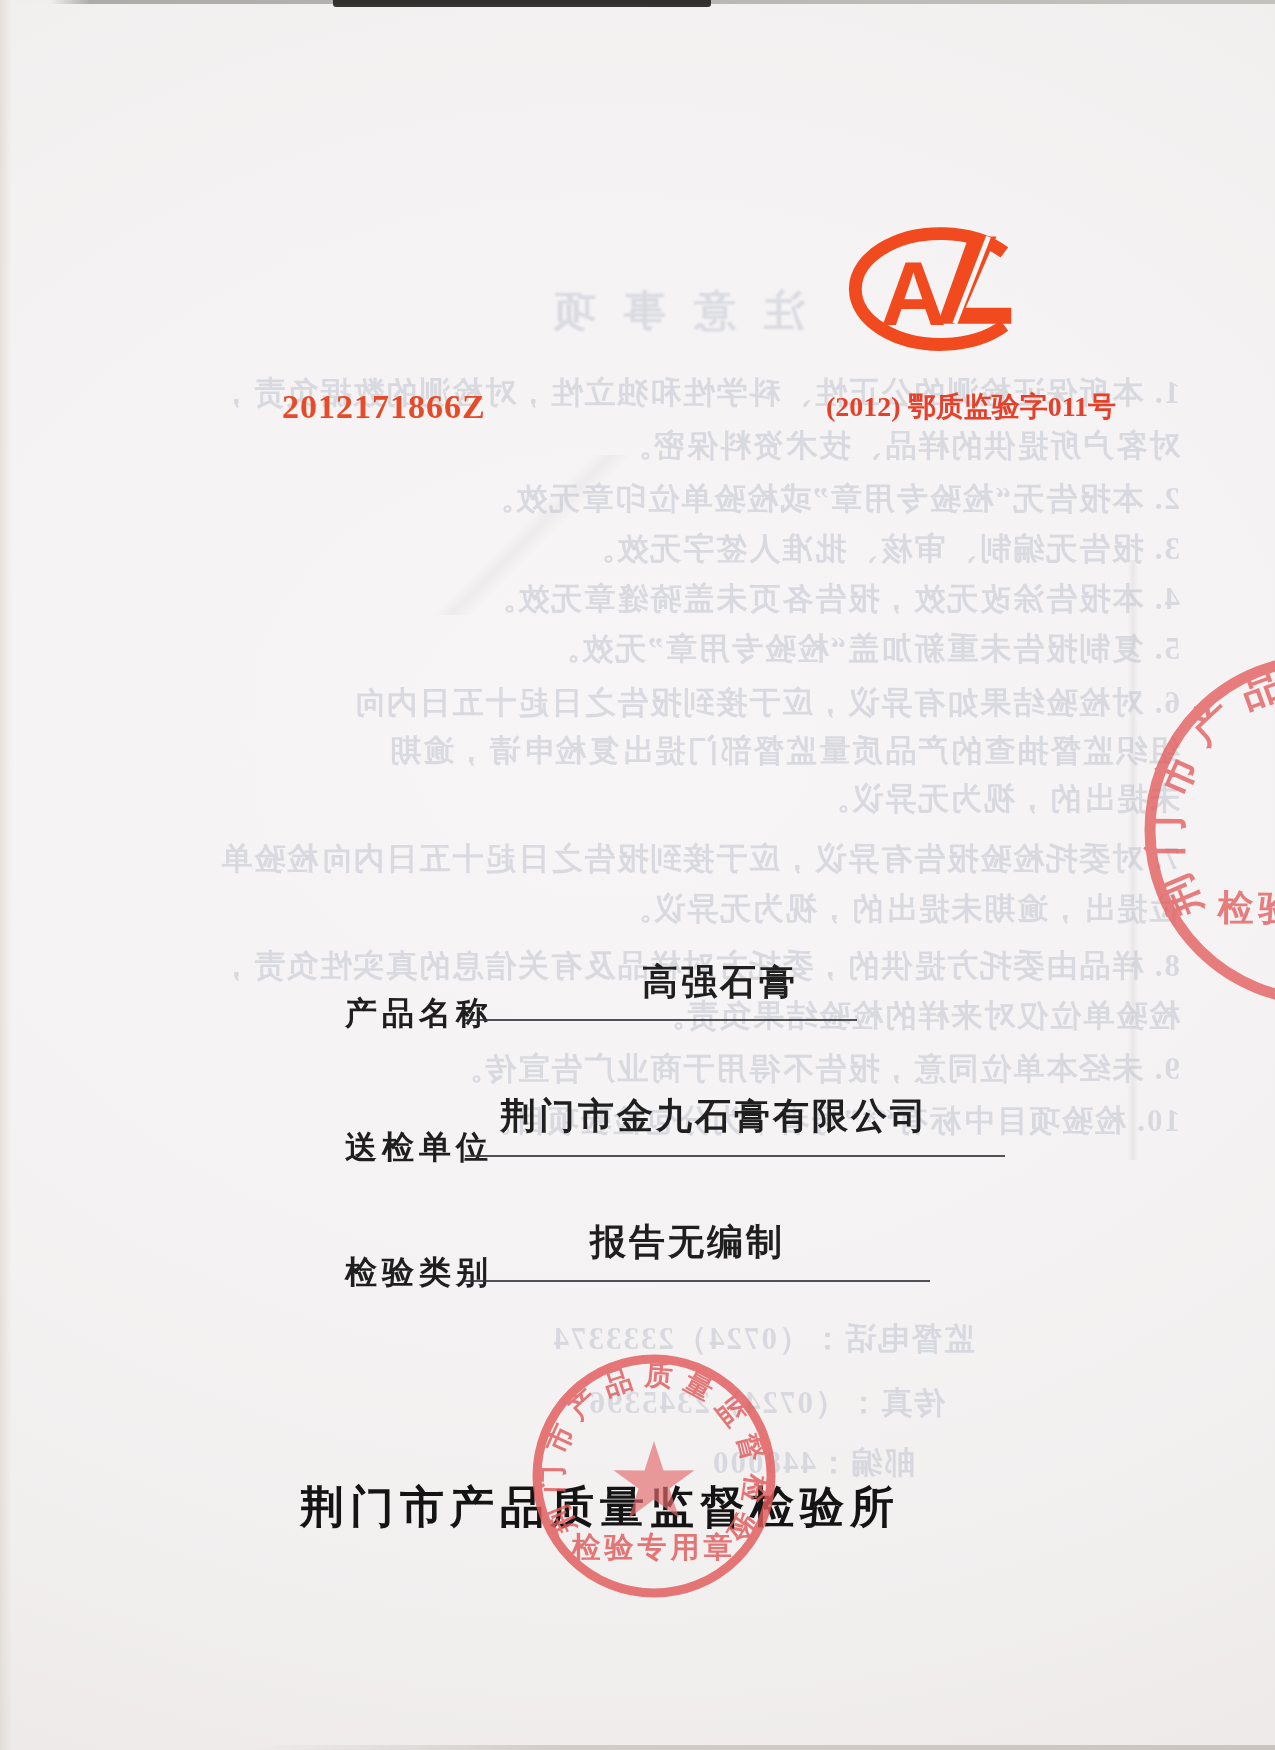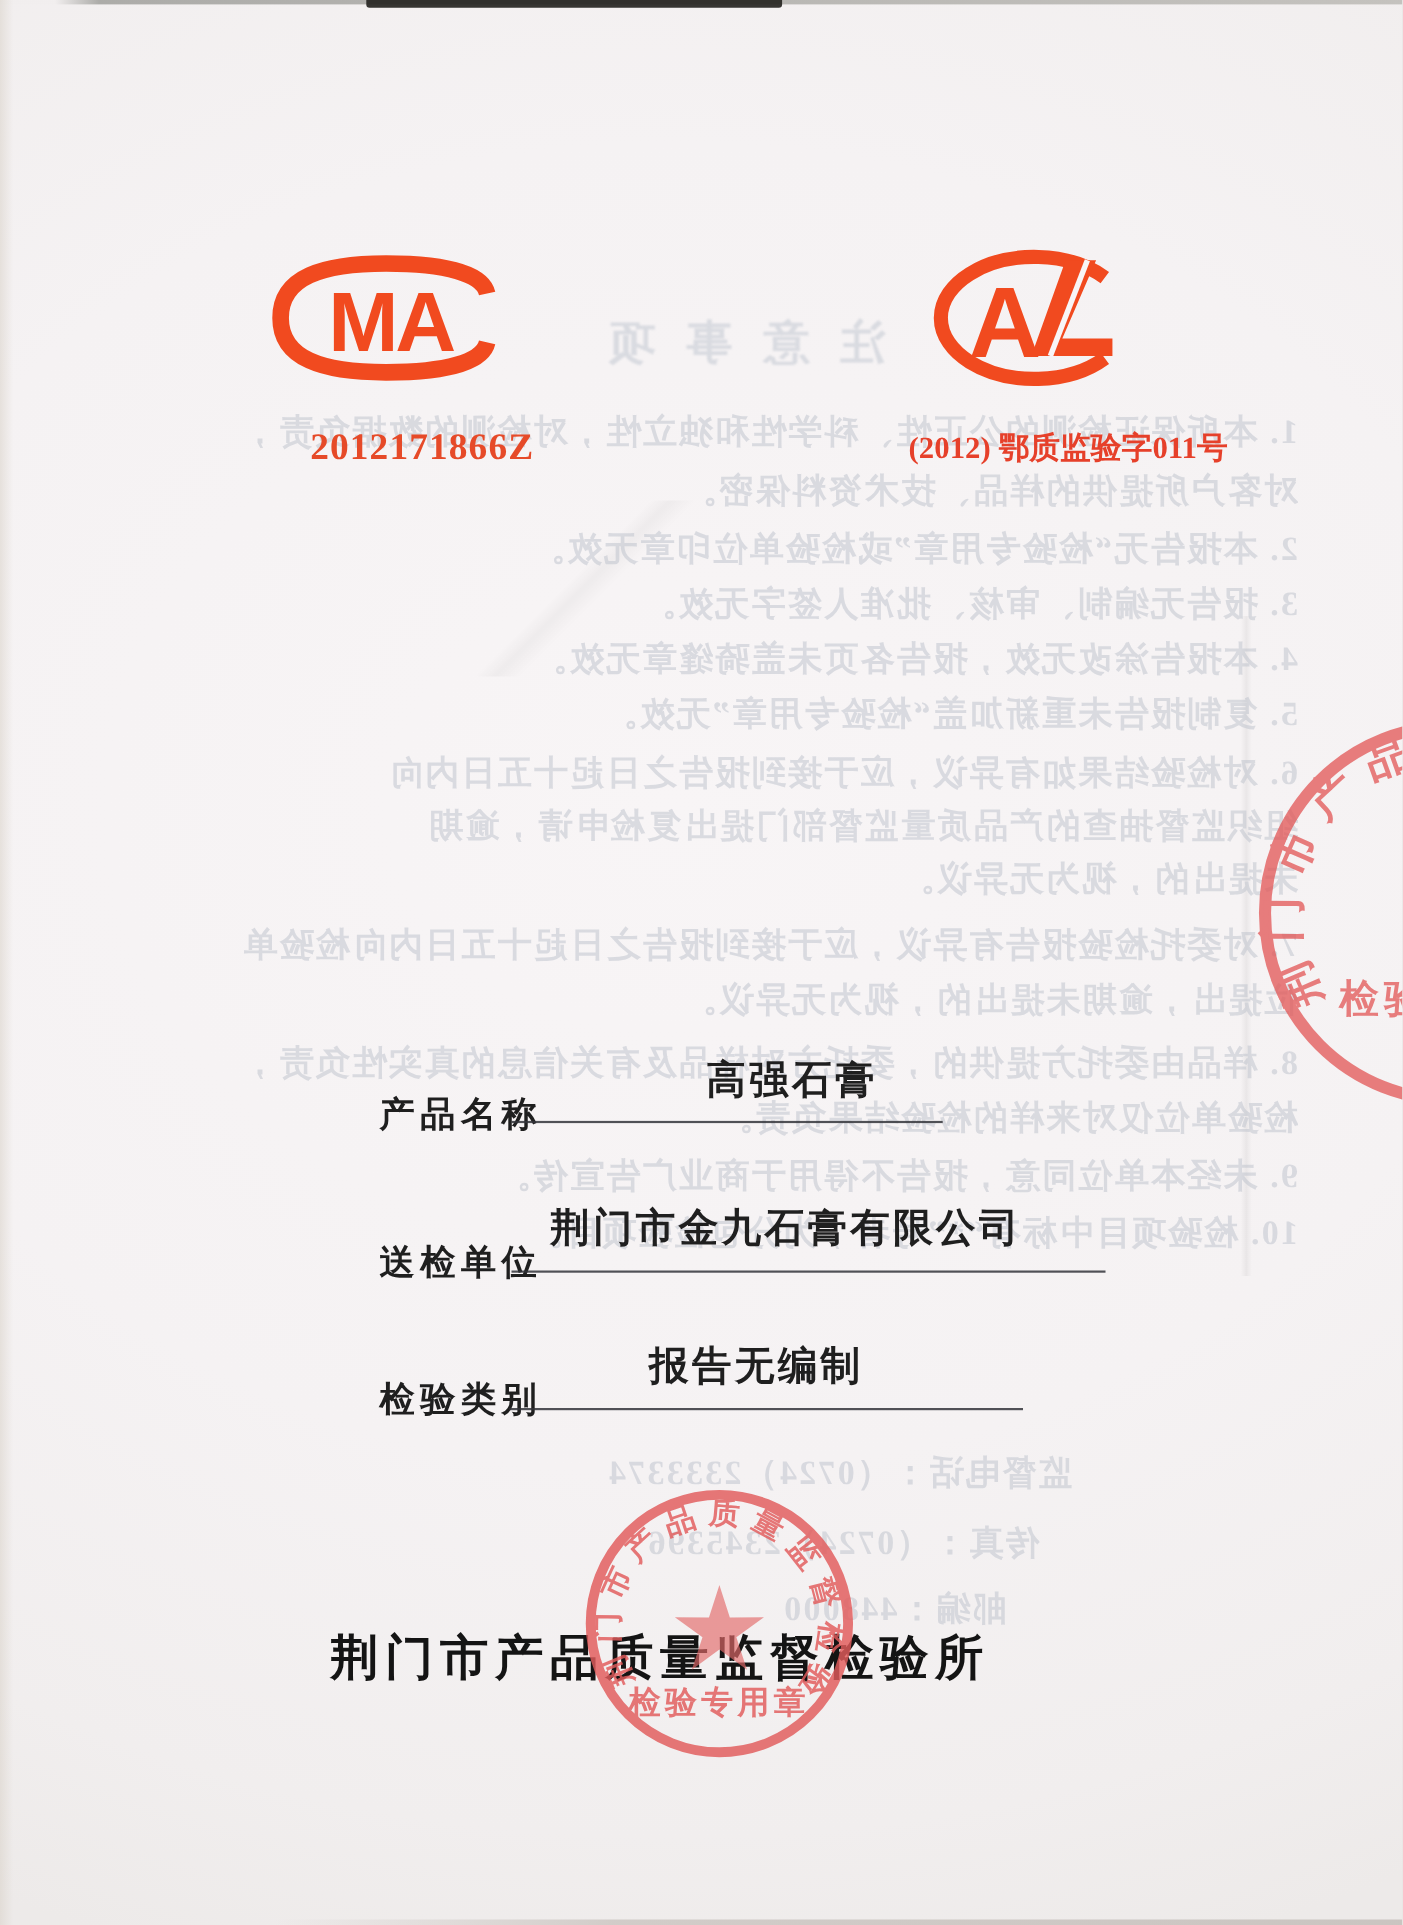--- a/index.html
+++ b/index.html
@@ -84,26 +84,20 @@
   <div class="ghost-line" style="top:838px;">7. 对委托检验报告有异议，应于接到报告之日起十五日内向检验单</div>
   <div class="ghost-line" style="top:888px;left:195px;">位提出，逾期未提出的，视为无异议。</div>
   <div class="ghost-line" style="top:945px;">8. 样品由委托方提供的，委托方对样品及有关信息的真实性负责，</div>
   <div class="ghost-line" style="top:995px;left:195px;">检验单位仅对来样的检验结果负责。</div>
   <div class="ghost-line" style="top:1048px;">9. 未经本单位同意，报告不得用于商业广告宣传。</div>
   <div class="ghost-line" style="top:1100px;">10. 检验项目中标有“*”号者，为分包检验项目。</div>
   <div class="ghost-line" style="top:1318px;left:400px;right:300px;">监督电话：（0724）2333374</div>
   <div class="ghost-line" style="top:1382px;left:430px;right:330px;">传真：（0724）2345396</div>
   <div class="ghost-line" style="top:1442px;left:460px;right:360px;">邮编：448000</div>
 
-  <div class="abs" style="left:245px;top:230px;width:212px;height:118px;">
-    <svg width="212" height="118" viewBox="0 0 210 116">
-      <path d="M 196 36 C 192 18 158 9 105 9 C 48 9 10 21 10 58 C 10 95 48 107 105 107 C 158 107 192 98 196 80" fill="none" stroke="#f14a1f" stroke-width="15" stroke-linecap="butt"></path>
-      <text x="53" y="88" font-size="76" font-weight="900" letter-spacing="-3" fill="#f14a1f">MA</text>
-    </svg>
-  </div>
   <div class="abs red-code-left">2012171866Z</div>
 
   <div class="abs" style="left:843px;top:224px;width:198px;height:132px;">
     <svg width="198" height="132" viewBox="0 0 200 132">
       <path d="M 163 28 A 86 56 0 1 0 163 102" fill="none" stroke="#f14a1f" stroke-width="13"></path>
       <text x="38" y="101" font-size="92" font-weight="900" fill="#f14a1f">A</text>
       <polygon points="127,12 155,12 124,84 170,84 170,100 98,100 98,93" fill="#f14a1f"></polygon>
       <line x1="147" y1="12" x2="113" y2="100" stroke="#f8f5f6" stroke-width="5"></line>
     </svg>
   </div>

